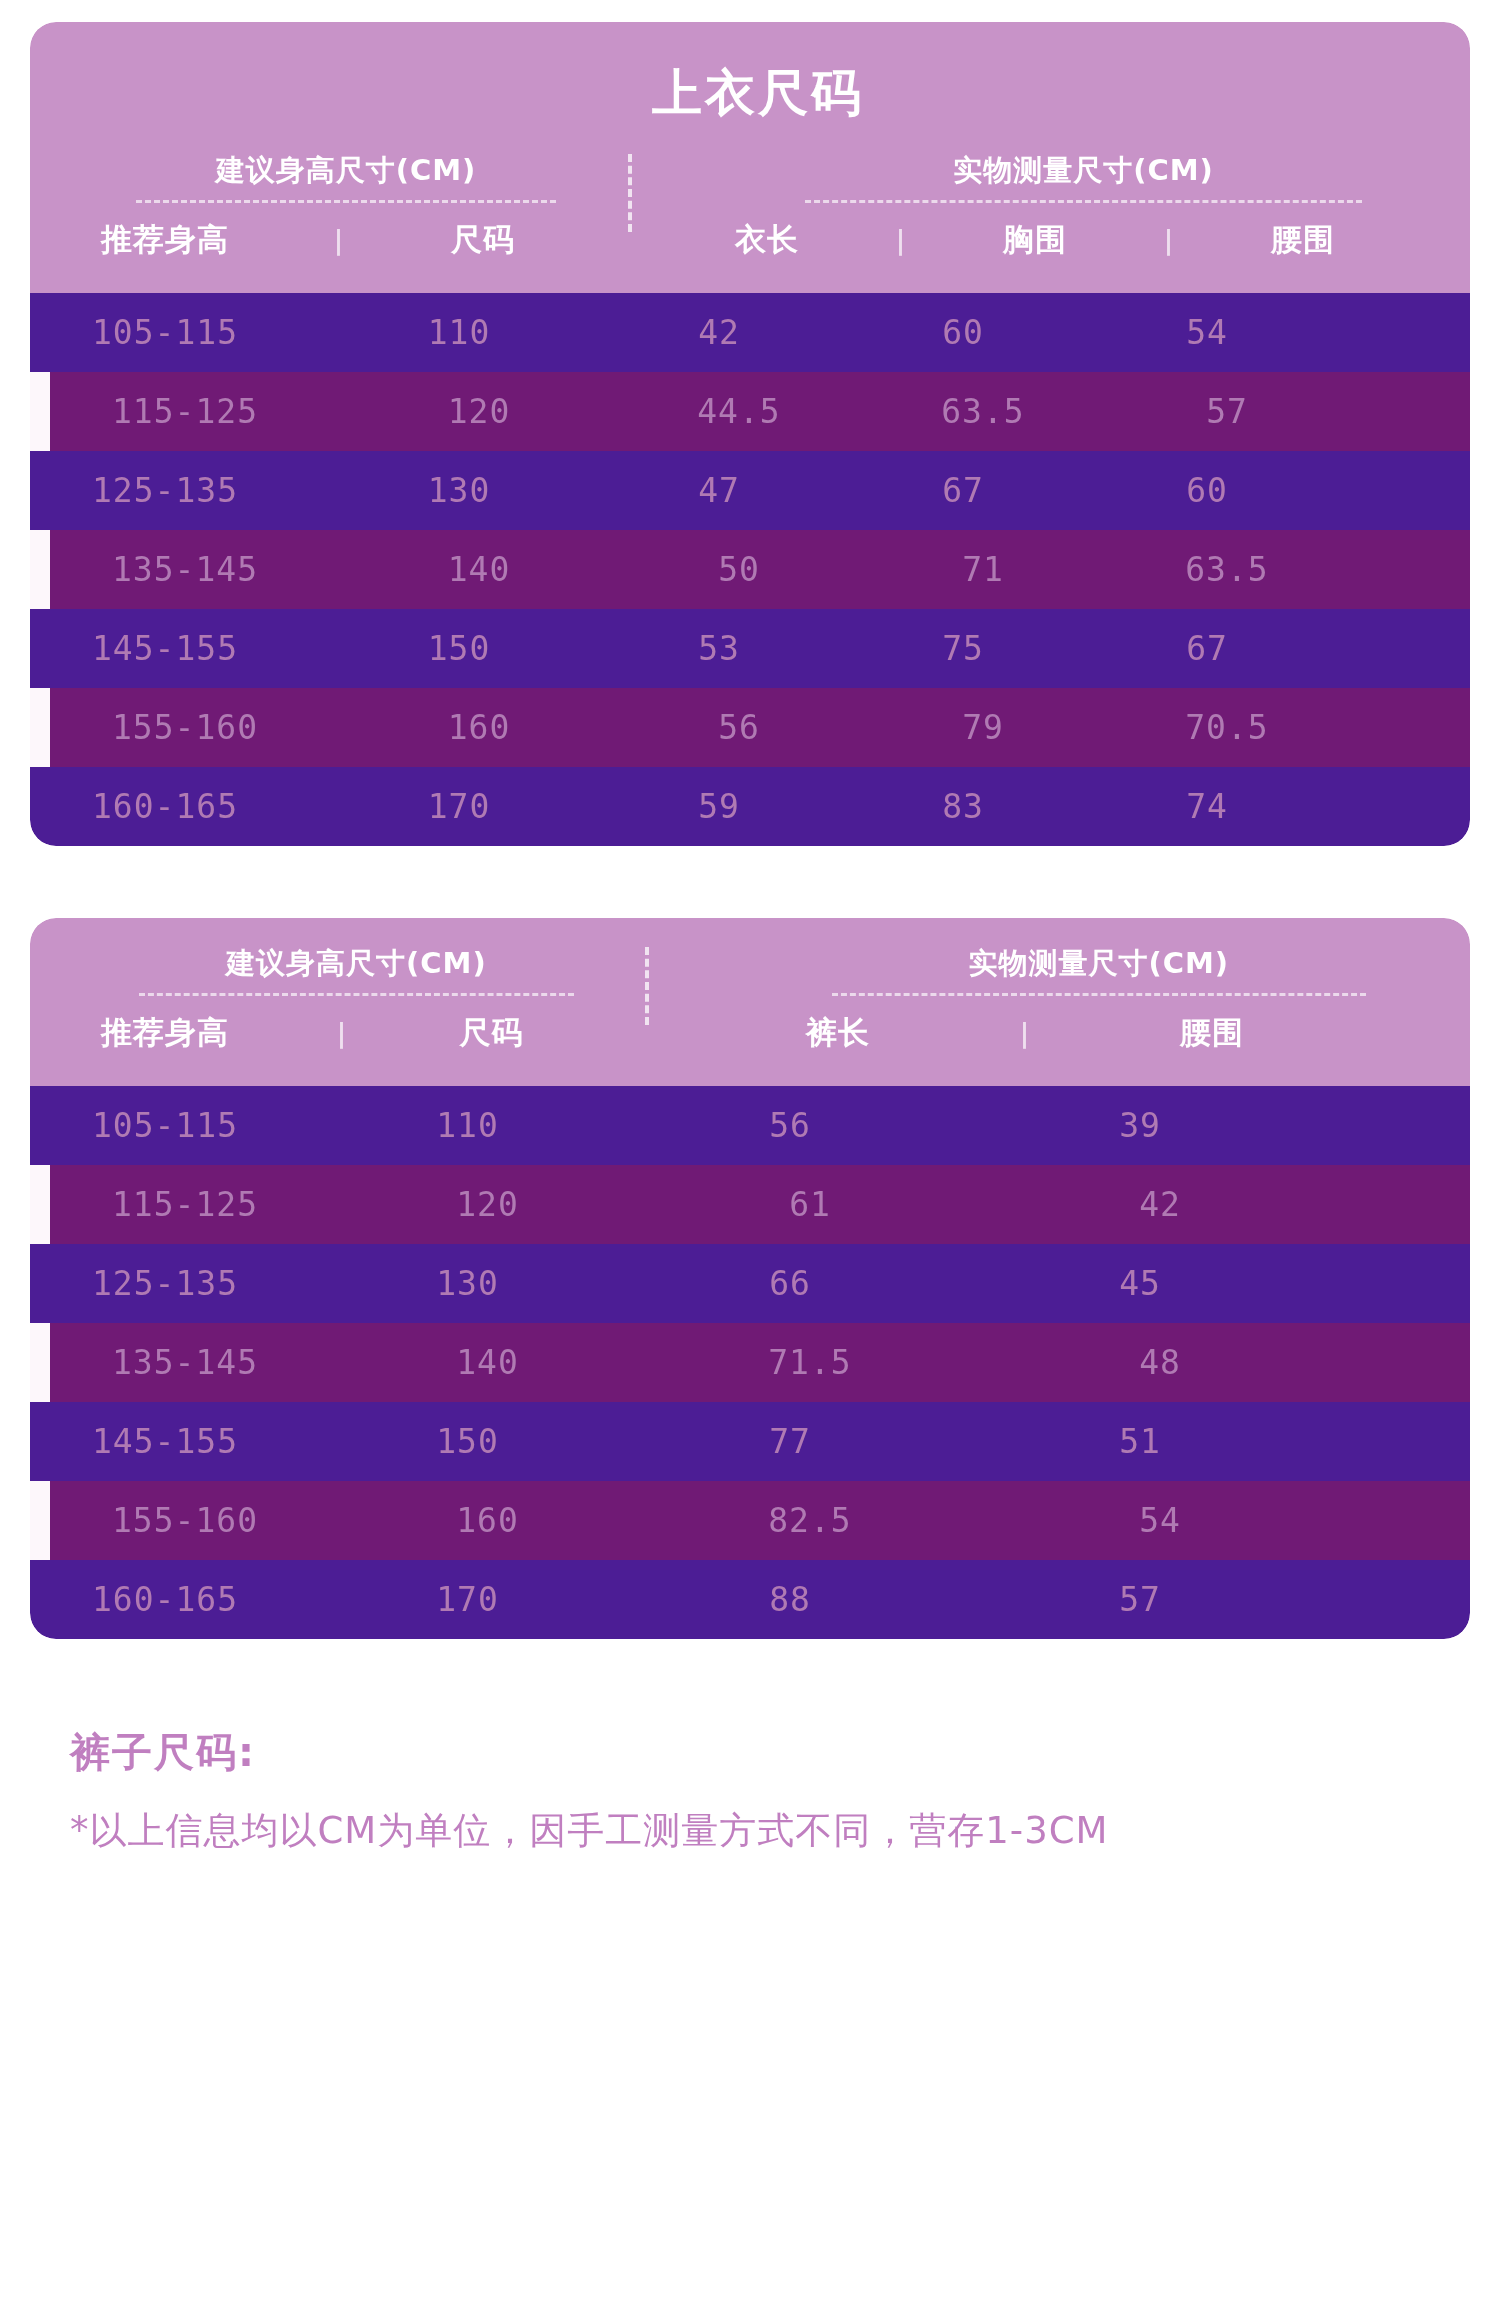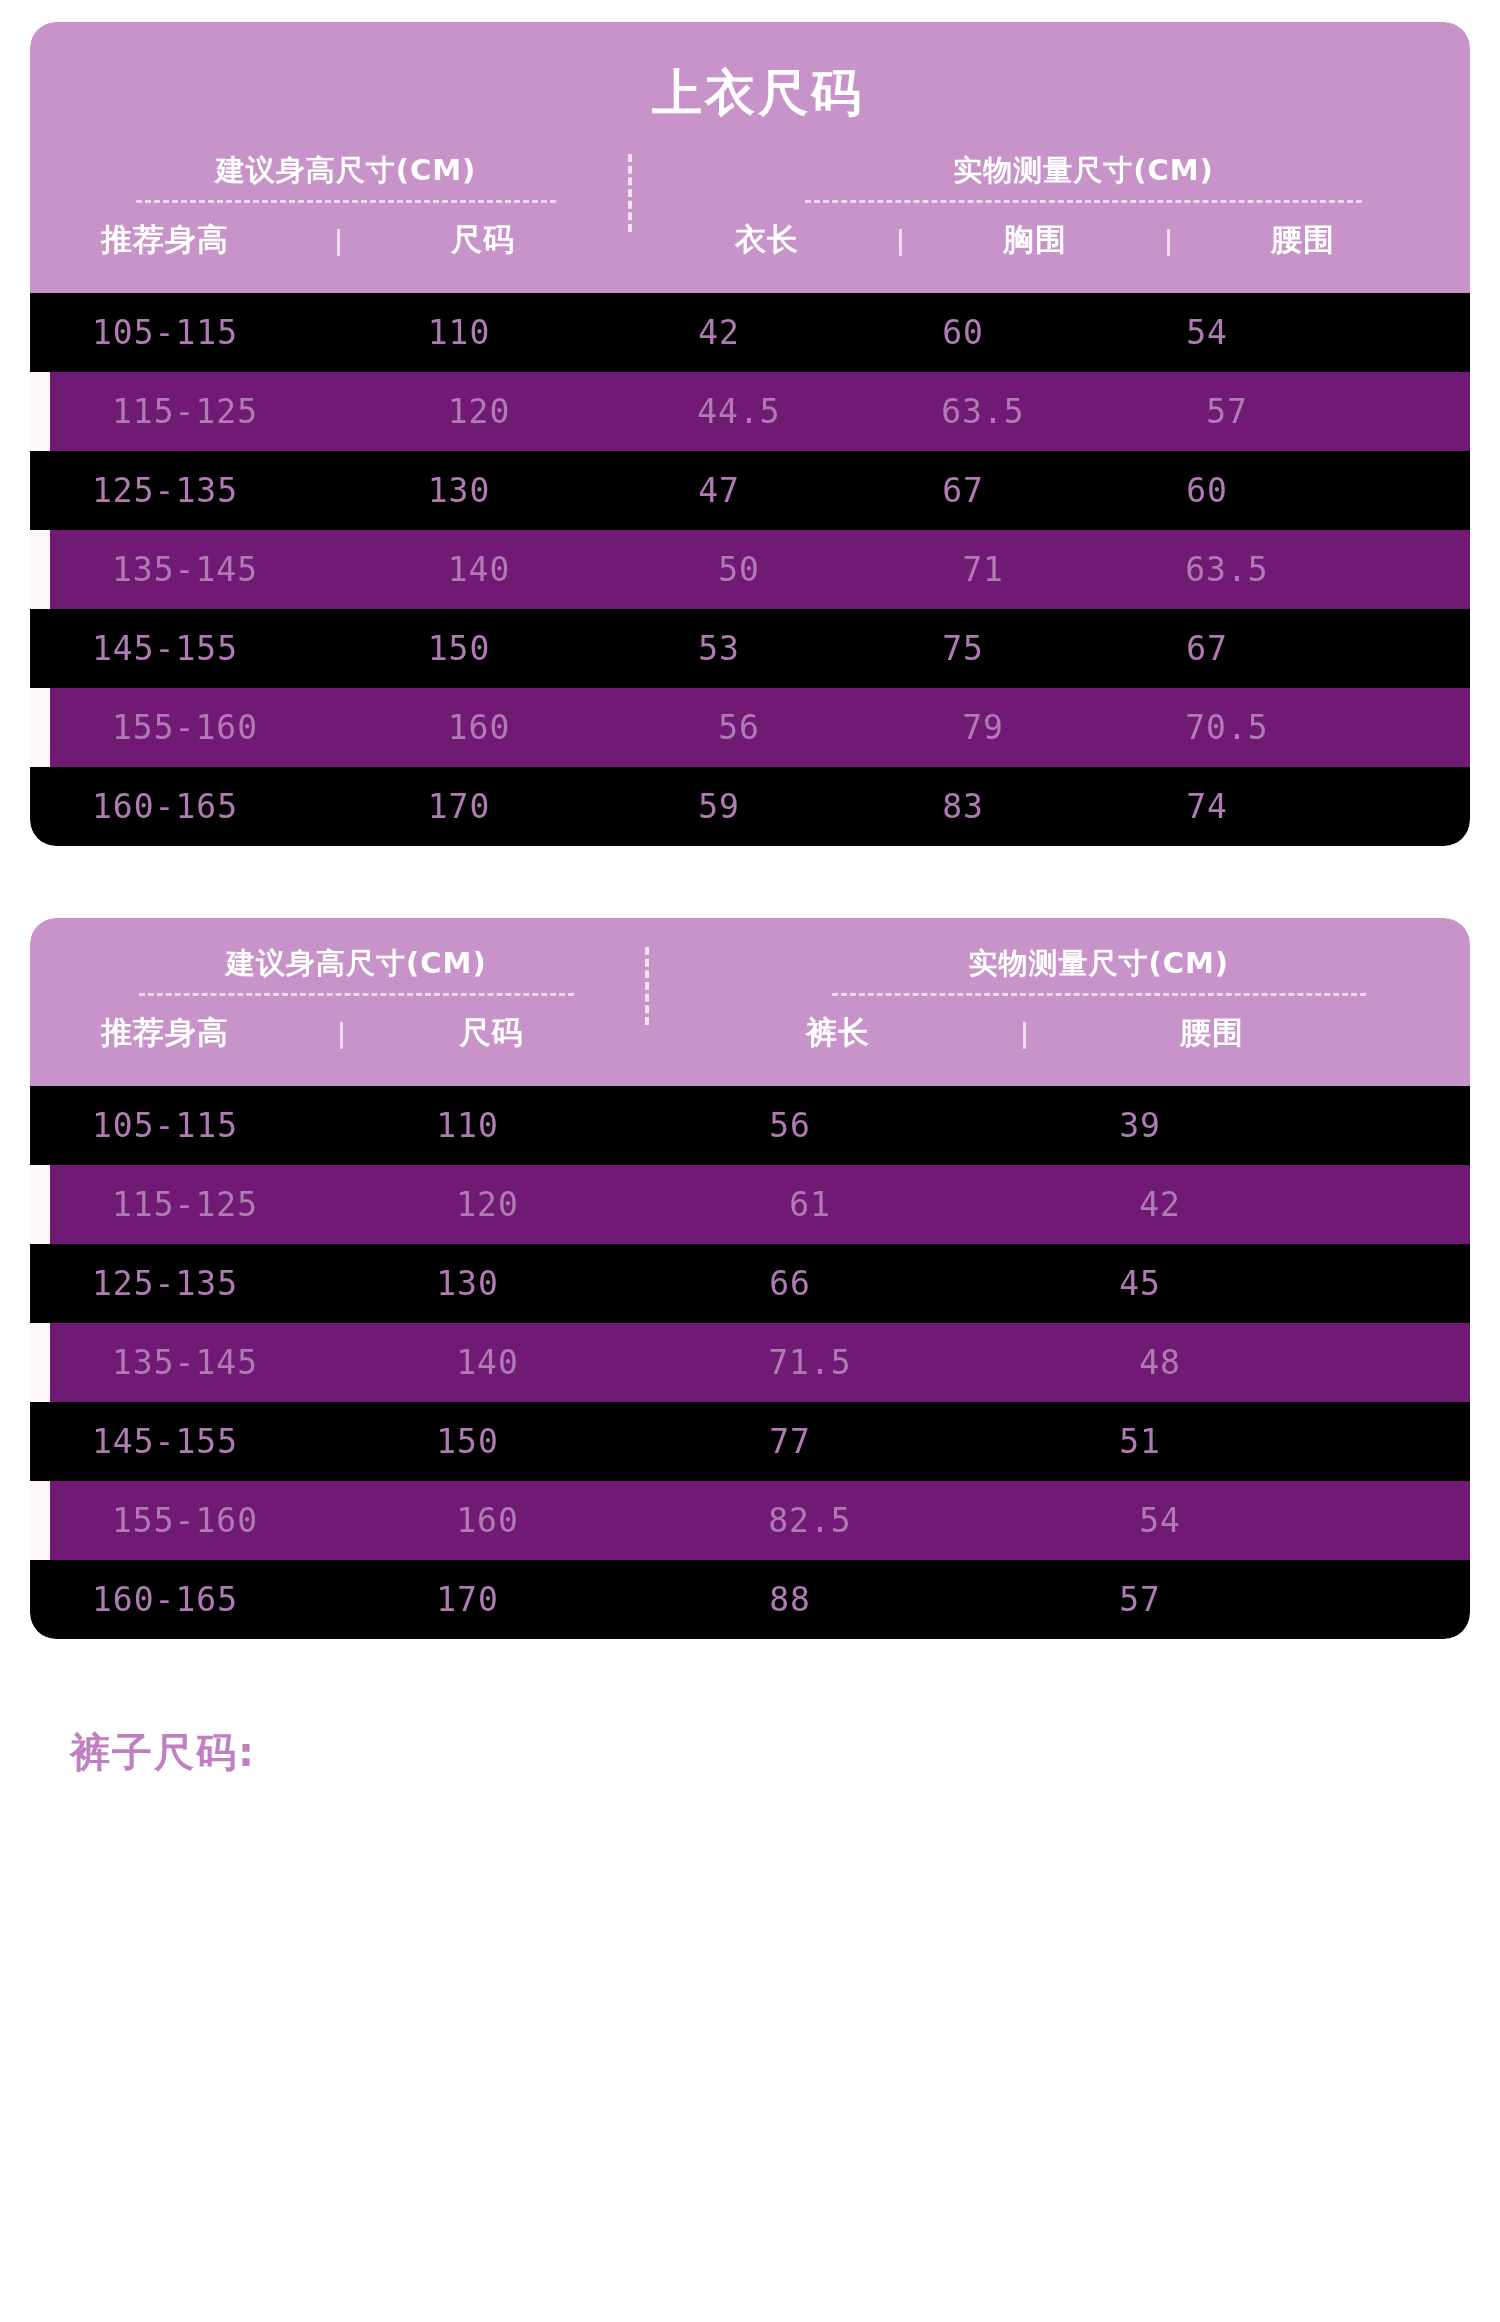--- a/index.html
+++ b/index.html
@@ -112,21 +112,21 @@
   .p-sz  { width: 215px; }
   .p-gap { width: 70px; }
   .p-v   { width: 290px; }
 
   
   .row {
     display: flex;
     align-items: center;
     height: 79px;
   }
-  .row.odd  { background: #000000; }
+  .row.odd  { background: #4c1d95; }
   .row.even { background: #701a75; margin-left: 20px; }
   .row .cell {
     text-align: center;
     color: #b07ab3;
     font-size: 33px;
     font-family: "DejaVu Sans Mono", "Liberation Mono", monospace;
     letter-spacing: 1px;
   }
   .card-body .row:last-child {
     border-radius: 0 0 26px 26px;
@@ -358,15 +358,16 @@
         <div class="cell p-gap"></div>
         <div class="cell p-v">88</div>
         <div class="cell p-tick"></div>
         <div class="cell p-v">57</div>
       </div>
     </div>
   </div>
 
   <div class="note">
     <div class="note-title">裤子尺码:</div>
+    <div class="note-line">*以上信息均以CM为单位，因手工测量方式不同，营存1-3CM</div>
   </div>
 
 </div>
 
 </body></html>

